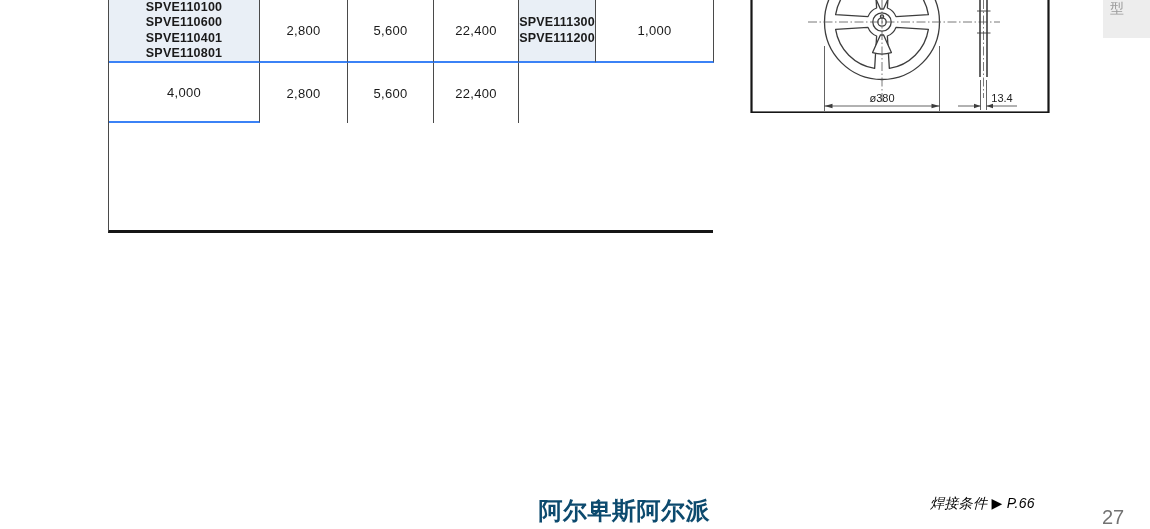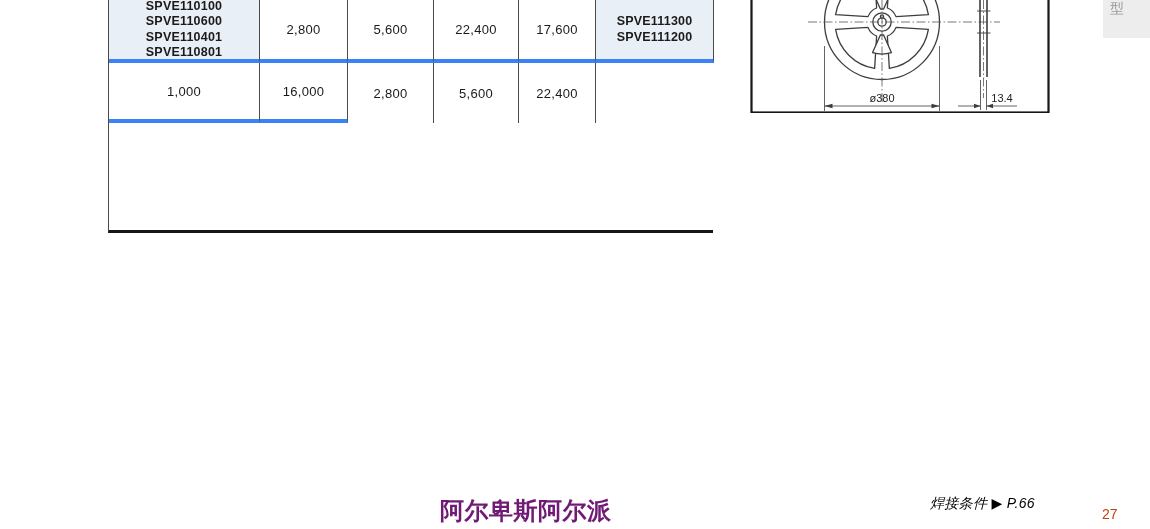--- a/index.html
+++ b/index.html
@@ -15,72 +15,71 @@
     grid-template-columns:151px 88px 86px 85px 77px 118px;
     grid-template-rows:63px 60px 54px 53px;
     border-left:1px solid #4a4a4a;
     border-bottom:3px solid #161616;
   }
   .cell{
     display:flex;align-items:center;justify-content:center;
     border-right:1px solid #4a4a4a;box-sizing:border-box;
     font-size:13px;letter-spacing:.3px;color:#1a1a1a;text-align:center;
   }
-  .cell.rb{border-bottom:4px solid #3b82f6;}
+  .cell.rb{border-bottom:2px solid #3b82f6;}
   .part{
     background:#e9eff6;font-weight:bold;font-size:12.5px;line-height:15.5px;
     white-space:pre-line;text-align:center;letter-spacing:.2px;
   }
   .span-rows{grid-row:1 / span 4;}
   .col5{grid-column:5;}
   .col6{grid-column:6;border-right:none;}
   
   .reel-svg{position:absolute;left:750px;top:0;}
   
   .side-tab{
     position:absolute;left:1103px;top:0;width:47px;height:38px;
     background:#ededed;box-sizing:border-box;
   }
   .side-tab .glyph{
     color:#9b9b9b;font-size:14px;line-height:16px;padding-left:7px;padding-top:0;
   }
   
   .brand-logo{
-    position:absolute;left:440px;top:497px;width:270px;text-align:left;
-    font-size:24px;line-height:28px;font-weight:bold;color:#701a75;letter-spacing:.5px;
+    position:absolute;left:440px;top:497px;width:270px;text-align:right;
+    font-size:24px;line-height:28px;font-weight:bold;color:#0c4a6e;letter-spacing:.5px;
   }
   .solder-ref{
     position:absolute;left:930px;top:495px;font-size:14px;color:#000000;letter-spacing:.3px;
     cursor:pointer;
     font-style:italic;
   }
   .page-num{
-    position:absolute;left:1102px;top:506px;font-size:14px;color:#c2410c;
+    position:absolute;left:1102px;top:506px;font-size:20px;color:#737373;
   }
 </style>
 </head>
 <body>
 
 <div class="pkg-table">
 
 
   <div class="cell part rb">SPVE110100
 SPVE110600
 SPVE110401
 SPVE110801</div>
   <div class="cell rb">2,800</div>
   <div class="cell rb">5,600</div>
   <div class="cell rb">22,400</div>
 
-  <div class="cell rb">17,600</div>
 
   <div class="cell part rb">SPVE111300
 SPVE111200</div>
   <div class="cell rb">1,000</div>
-  <div class="cell rb">16,000</div>
+  <div class="cell rb">4,000</div>
 
   <div class="cell">2,800</div>
   <div class="cell">5,600</div>
   <div class="cell">22,400</div>
 </div>
 
 <svg class="reel-svg" width="300" height="113" viewBox="0 0 300 113">
 
   <rect x="1.5" y="-8" width="297" height="120.5" fill="none" stroke="#161616" stroke-width="2.2"></rect>
 

